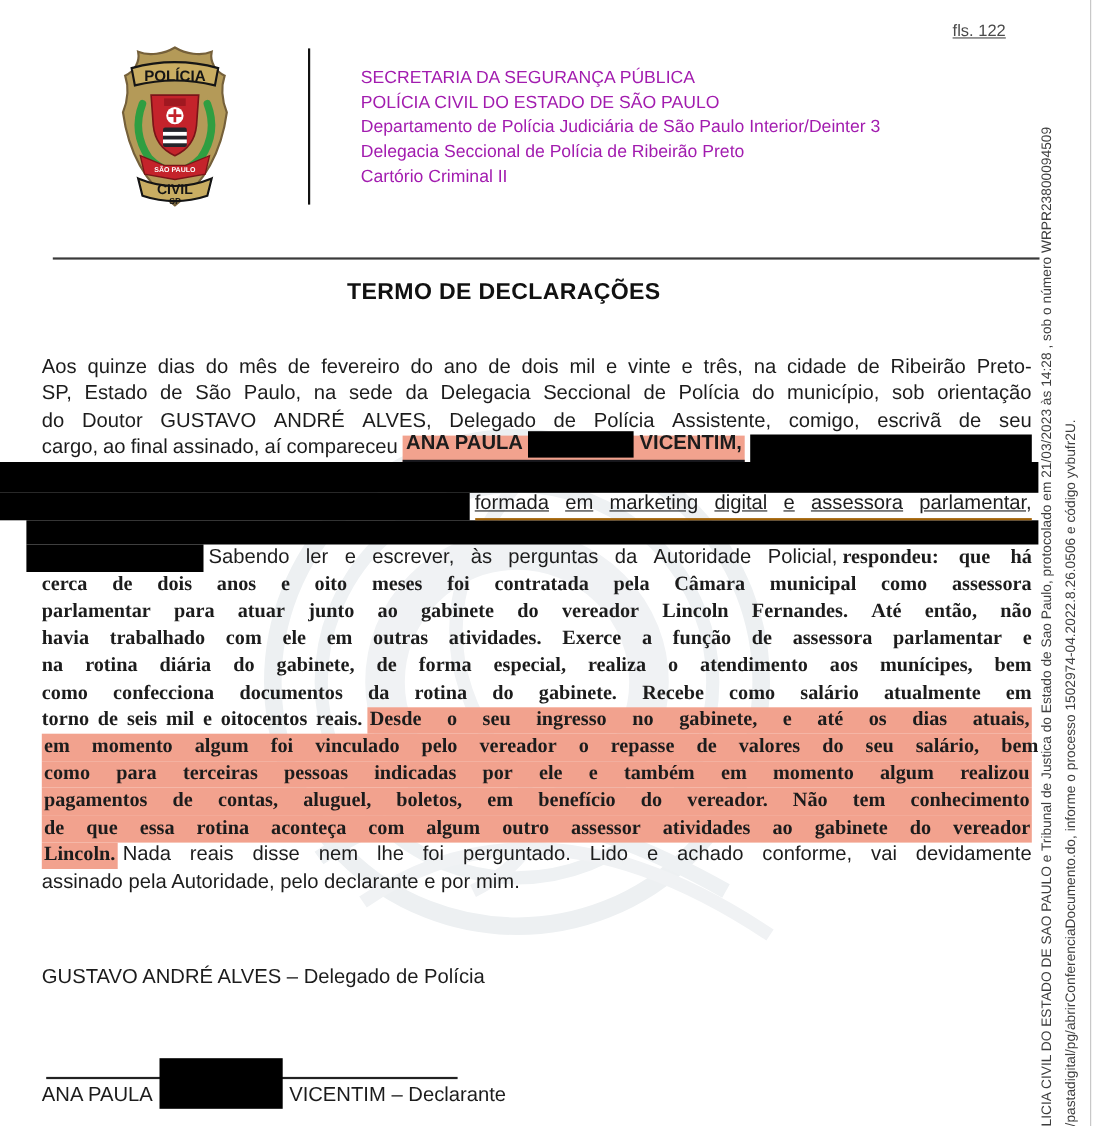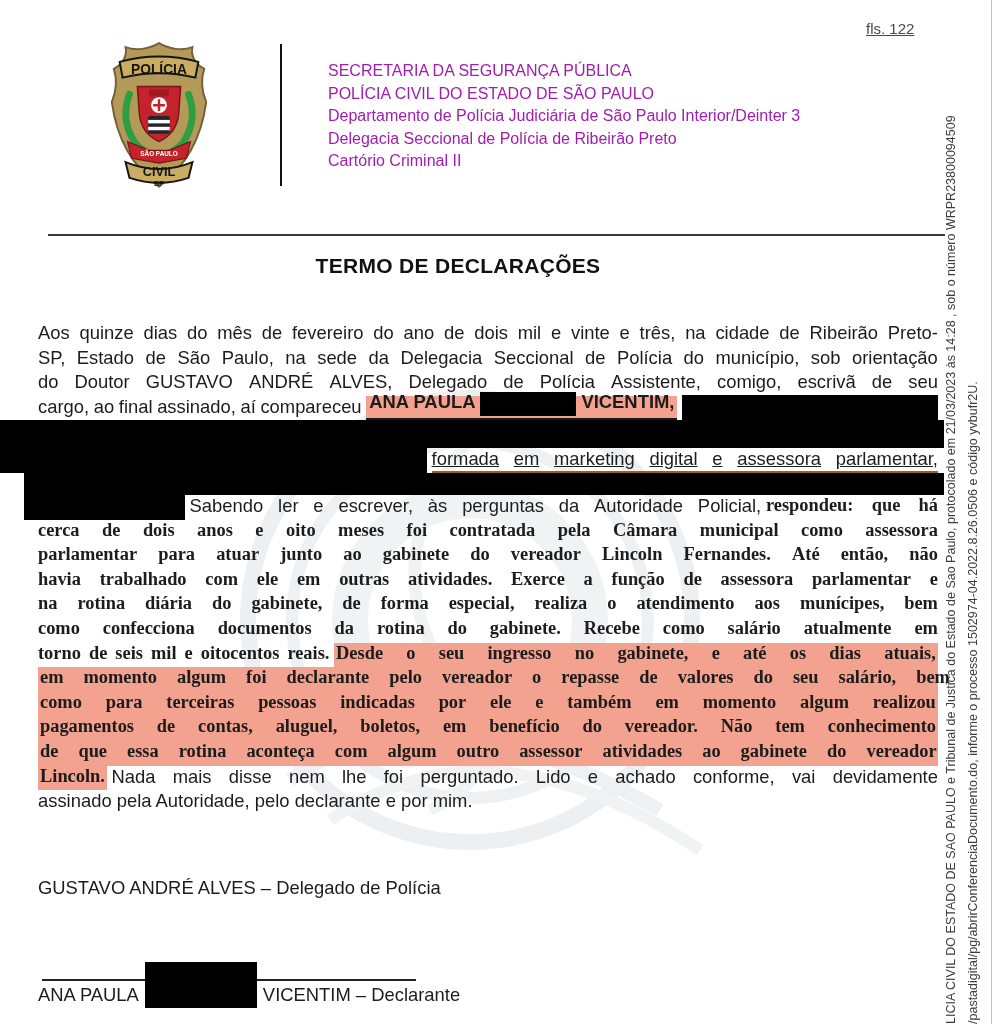--- a/index.html
+++ b/index.html
@@ -12,21 +12,21 @@
   .fls{position:absolute;left:866px;top:20px;font-size:15px;color:#4a4a4a;text-decoration:underline;}
   .hrule{position:absolute;left:48px;top:234px;width:897px;height:2px;background:#3a3a3a;}
   .doc-title{position:absolute;left:38px;top:254px;width:840px;text-align:center;
              font-size:21px;font-weight:bold;letter-spacing:.3px;color:#111;}
   
   .wm{position:absolute;left:230px;top:380px;width:480px;height:480px;z-index:0;}
   
   .content{position:absolute;left:38px;top:322px;width:900px;z-index:2;font-size:18.4px;}
   .line{display:flex;column-gap:4.6px;align-items:stretch;height:24.6px;}
   .line.plain{display:block;height:24.6px;}
-  .seg{display:flex;justify-content:space-between;column-gap:4.6px;
+  .seg{display:flex;justify-content:space-between;column-gap:4.6px;align-items:flex-end;
        padding-bottom:3px;min-width:0;white-space:nowrap;}
   .plain .seg{display:inline;padding:0;}
   .b{font-weight:bold;font-family:Liberation Serif, serif;}
   .h{background:var(--hl);padding-left:2px;padding-right:2px;gap:20px;}
   .u{border-bottom:2px solid #a16207;text-decoration:underline;}
   .ngroup{display:flex;column-gap:5px;align-items:flex-end;background:var(--hl);
           border-bottom:2px solid #17171c;padding:0 3px 2px;font-weight:bold;white-space:nowrap;}
   .redact{background:#000;display:block;align-self:stretch;flex-shrink:0;}
   .bar{background:#000;}
   
@@ -311,21 +311,21 @@
             <span>dias</span>
             <span>atuais,</span>
           </span>
         </div>
         <div class="line">
           <span class="seg b h" style="flex-grow: 15;">
             <span>em</span>
             <span>momento</span>
             <span>algum</span>
             <span>foi</span>
-            <span>declarante</span>
+            <span>vinculado</span>
             <span>pelo</span>
             <span>vereador</span>
             <span>o</span>
             <span>repasse</span>
             <span>de</span>
             <span>valores</span>
             <span>do</span>
             <span>seu</span>
             <span>salário,</span>
             <span>bem</span>
@@ -381,21 +381,21 @@
             <span>do</span>
             <span>vereador</span>
           </span>
         </div>
         <div class="line">
           <span class="seg b h" style="flex-grow: 0;">
             <span>Lincoln.</span>
           </span>
           <span class="seg" style="flex-grow: 13;">
             <span>Nada</span>
-            <span>mais</span>
+            <span>reais</span>
             <span>disse</span>
             <span>nem</span>
             <span>lhe</span>
             <span>foi</span>
             <span>perguntado.</span>
             <span>Lido</span>
             <span>e</span>
             <span>achado</span>
             <span>conforme,</span>
             <span>vai</span>

